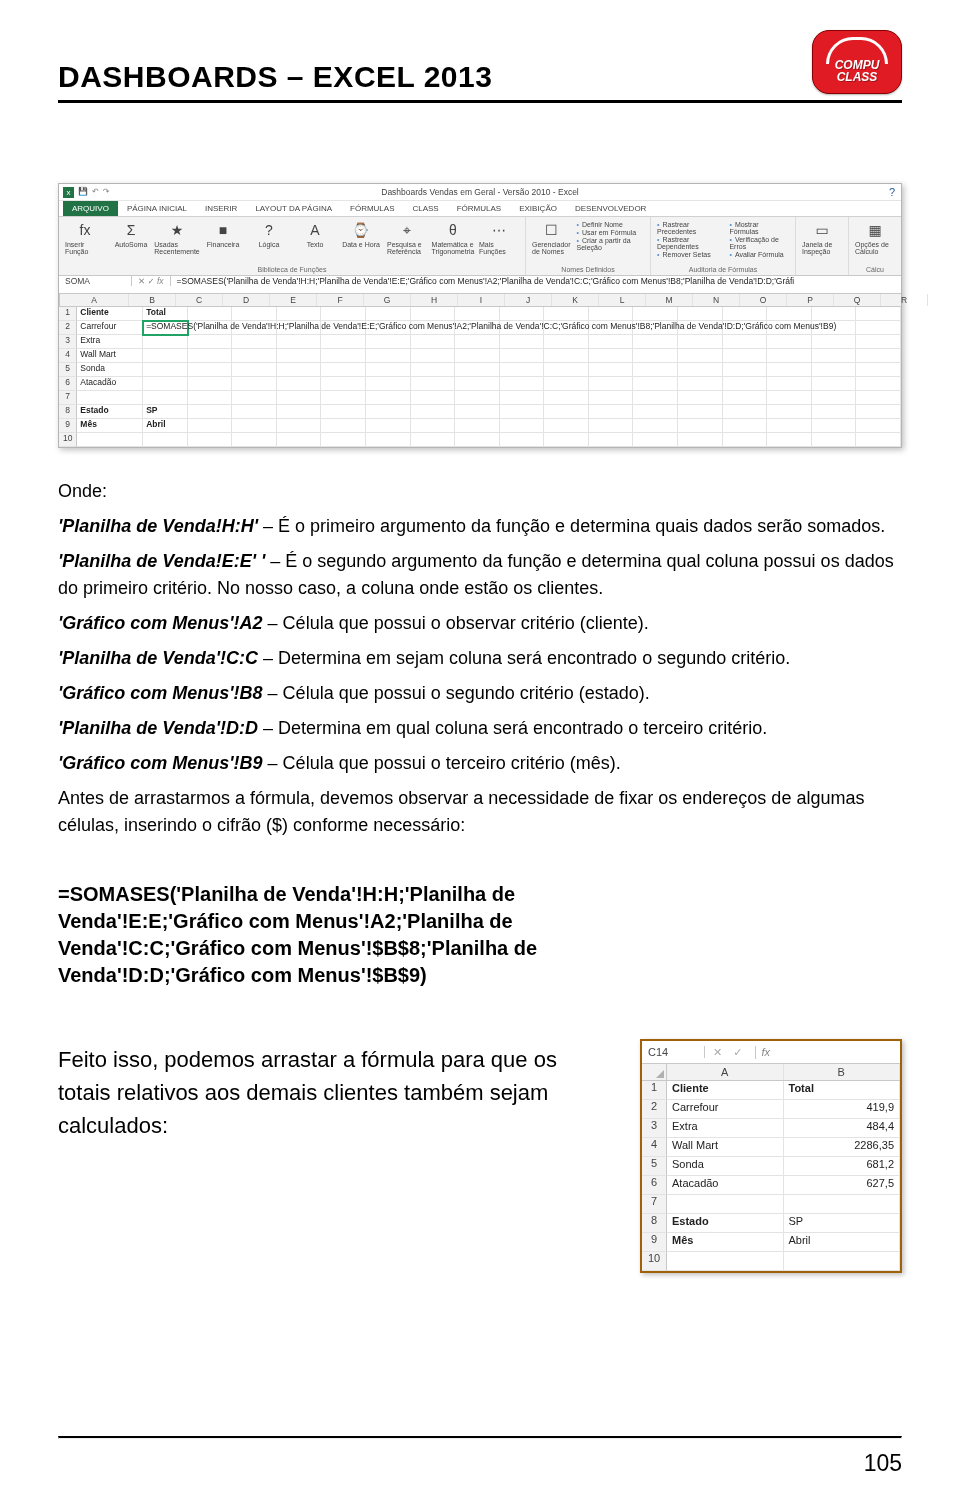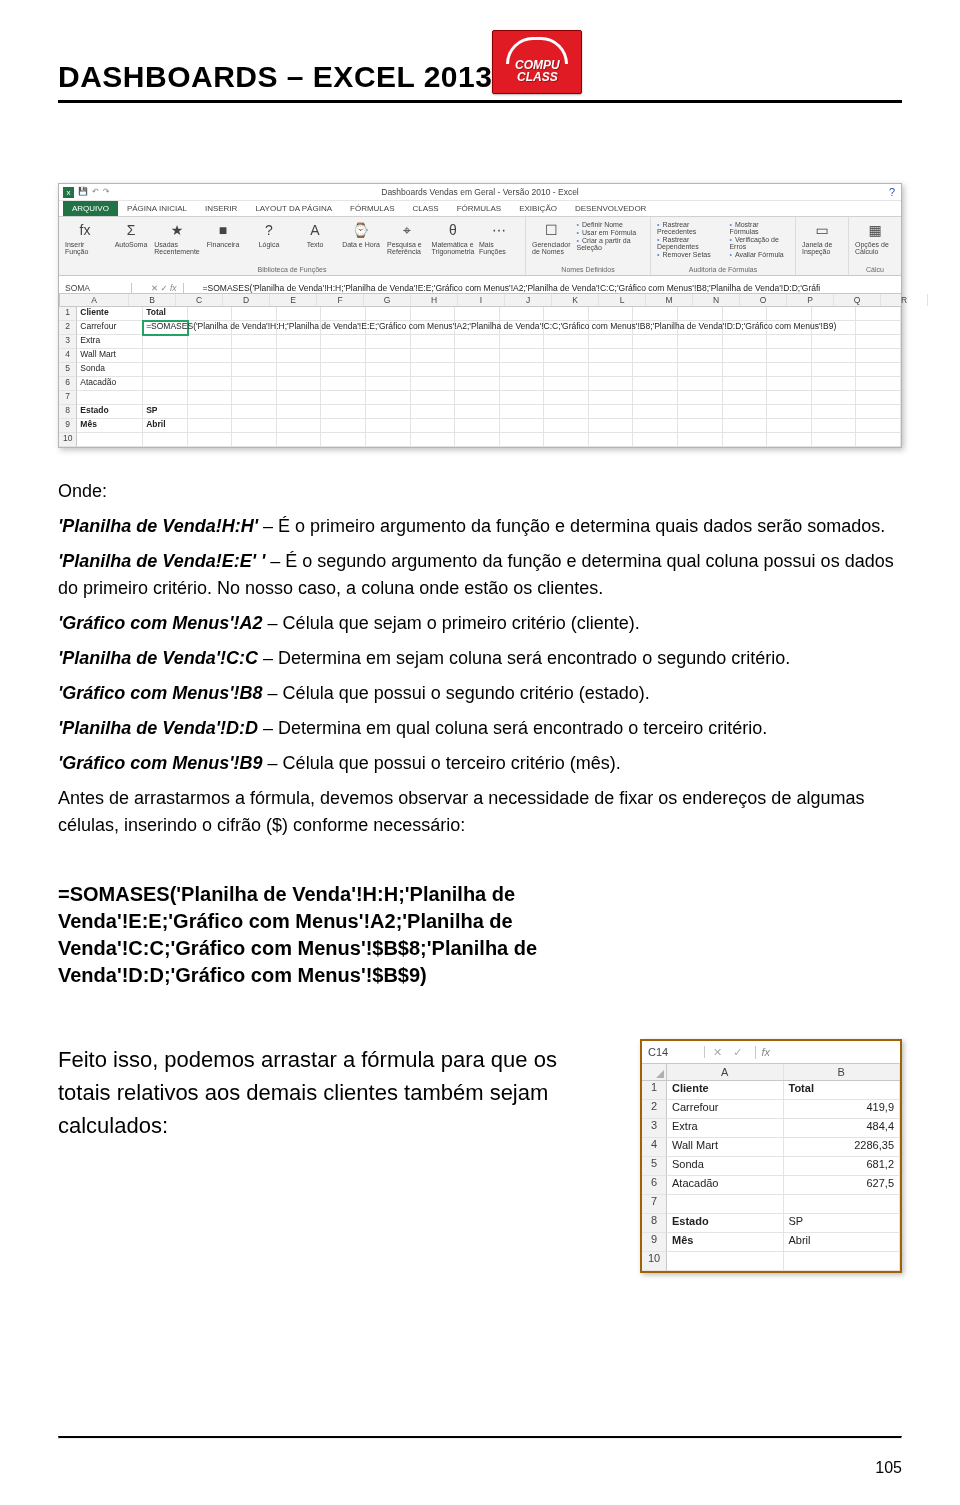--- a/index.html
+++ b/index.html
@@ -16,34 +16,34 @@
     padding: 30px 58px 30px 58px;
     box-sizing: border-box;
     width: 100%;
     height: 100%;
     position: relative;
   }
   
   .header-row {
     display: flex;
     align-items: flex-end;
-    justify-content: flex-start;
+    justify-content: space-between;
   }
   .page-title {
     font-family: "Arial Black", Arial, sans-serif;
     font-weight: 900;
     font-size: 30px;
     letter-spacing: 0.5px;
   }
   .logo {
     width: 88px;
     height: 62px;
     background: #e01b24;
     border: 1px solid #800;
-    border-radius: 2px;
+    border-radius: 17px;
     position: relative;
     display: flex;
     align-items: center;
     justify-content: center;
     flex-direction: column;
     box-shadow: 0 1px 2px rgba(0,0,0,0.3);
   }
   .logo-arc {
     position: absolute;
     top: 6px;
@@ -169,26 +169,25 @@
     color: #444;
     justify-content: center;
   }
   .ribbon-list div::before {
     content: "•";
     color: #5a8fd6;
     margin-right: 3px;
   }
   .formula-bar {
     display: flex;
-    align-items: flex-end;
+    align-items: flex-start;
     border-bottom: 1px solid #c8c8c8;
     height: 17px;
     background: #fff;
     font-size: 8.5px;
-    gap: 13px;
   }
   .name-box {
     width: 60px;
     padding: 0 6px;
     border-right: 1px solid #c8c8c8;
     color: #444;
   }
   .fb-icons {
     padding: 0 6px;
     color: #888;
@@ -375,21 +374,21 @@
     position: absolute;
     left: 58px;
     right: 58px;
     bottom: 58px;
     border-top: 2px solid #000;
   }
   .page-num {
     position: absolute;
     right: 58px;
     bottom: 28px;
-    font-size: 16px;
+    font-size: 23px;
   }
 </style>
 </head>
 <body>
 
 <div class="page">
 
   <div class="header-row">
     <div class="page-title">DASHBOARDS – EXCEL 2013</div>
     <div class="logo">
@@ -759,21 +758,21 @@
           <div class="gcell other"></div>
           <div class="gcell other"></div>
         </div>
       </div>
   </div>
 
   <div class="body-text">
     <p>Onde:</p>
     <p><span class="ital-bold">'Planilha de Venda!H:H'</span><span> – É o primeiro argumento da função e determina quais dados serão somados.</span></p>
     <p><span class="ital-bold">'Planilha de Venda!E:E' '</span><span> – É o segundo argumento da função e determina qual coluna possui os dados do primeiro critério. No nosso caso, a coluna onde estão os clientes.</span></p>
-    <p><span class="ital-bold">'Gráfico com Menus'!A2</span><span> – Célula que sejam o primeiro critério (cliente).</span></p>
+    <p><span class="ital-bold">'Gráfico com Menus'!A2</span><span> – Célula que possui o observar critério (cliente).</span></p>
     <p><span class="ital-bold">'Planilha de Venda'!C:C</span><span> – Determina em sejam coluna será encontrado o segundo critério.</span></p>
     <p><span class="ital-bold">'Gráfico com Menus'!B8</span><span> – Célula que possui o segundo critério (estado).</span></p>
     <p><span class="ital-bold">'Planilha de Venda'!D:D</span><span> – Determina em qual coluna será encontrado o terceiro critério.</span></p>
     <p><span class="ital-bold">'Gráfico com Menus'!B9</span><span> – Célula que possui o terceiro critério (mês).</span></p>
     <p>Antes de arrastarmos a fórmula, devemos observar a necessidade de fixar os endereços de algumas células, inserindo o cifrão ($) conforme necessário:</p>
   </div>
 
   <div class="formula-block">=SOMASES('Planilha de Venda'!H:H;'Planilha de Venda'!E:E;'Gráfico com Menus'!A2;'Planilha de Venda'!C:C;'Gráfico com Menus'!$B$8;'Planilha de Venda'!D:D;'Gráfico com Menus'!$B$9)</div>
 
   <div class="after-formula">Feito isso, podemos arrastar a fórmula para que os totais relativos aos demais clientes também sejam calculados:</div>

